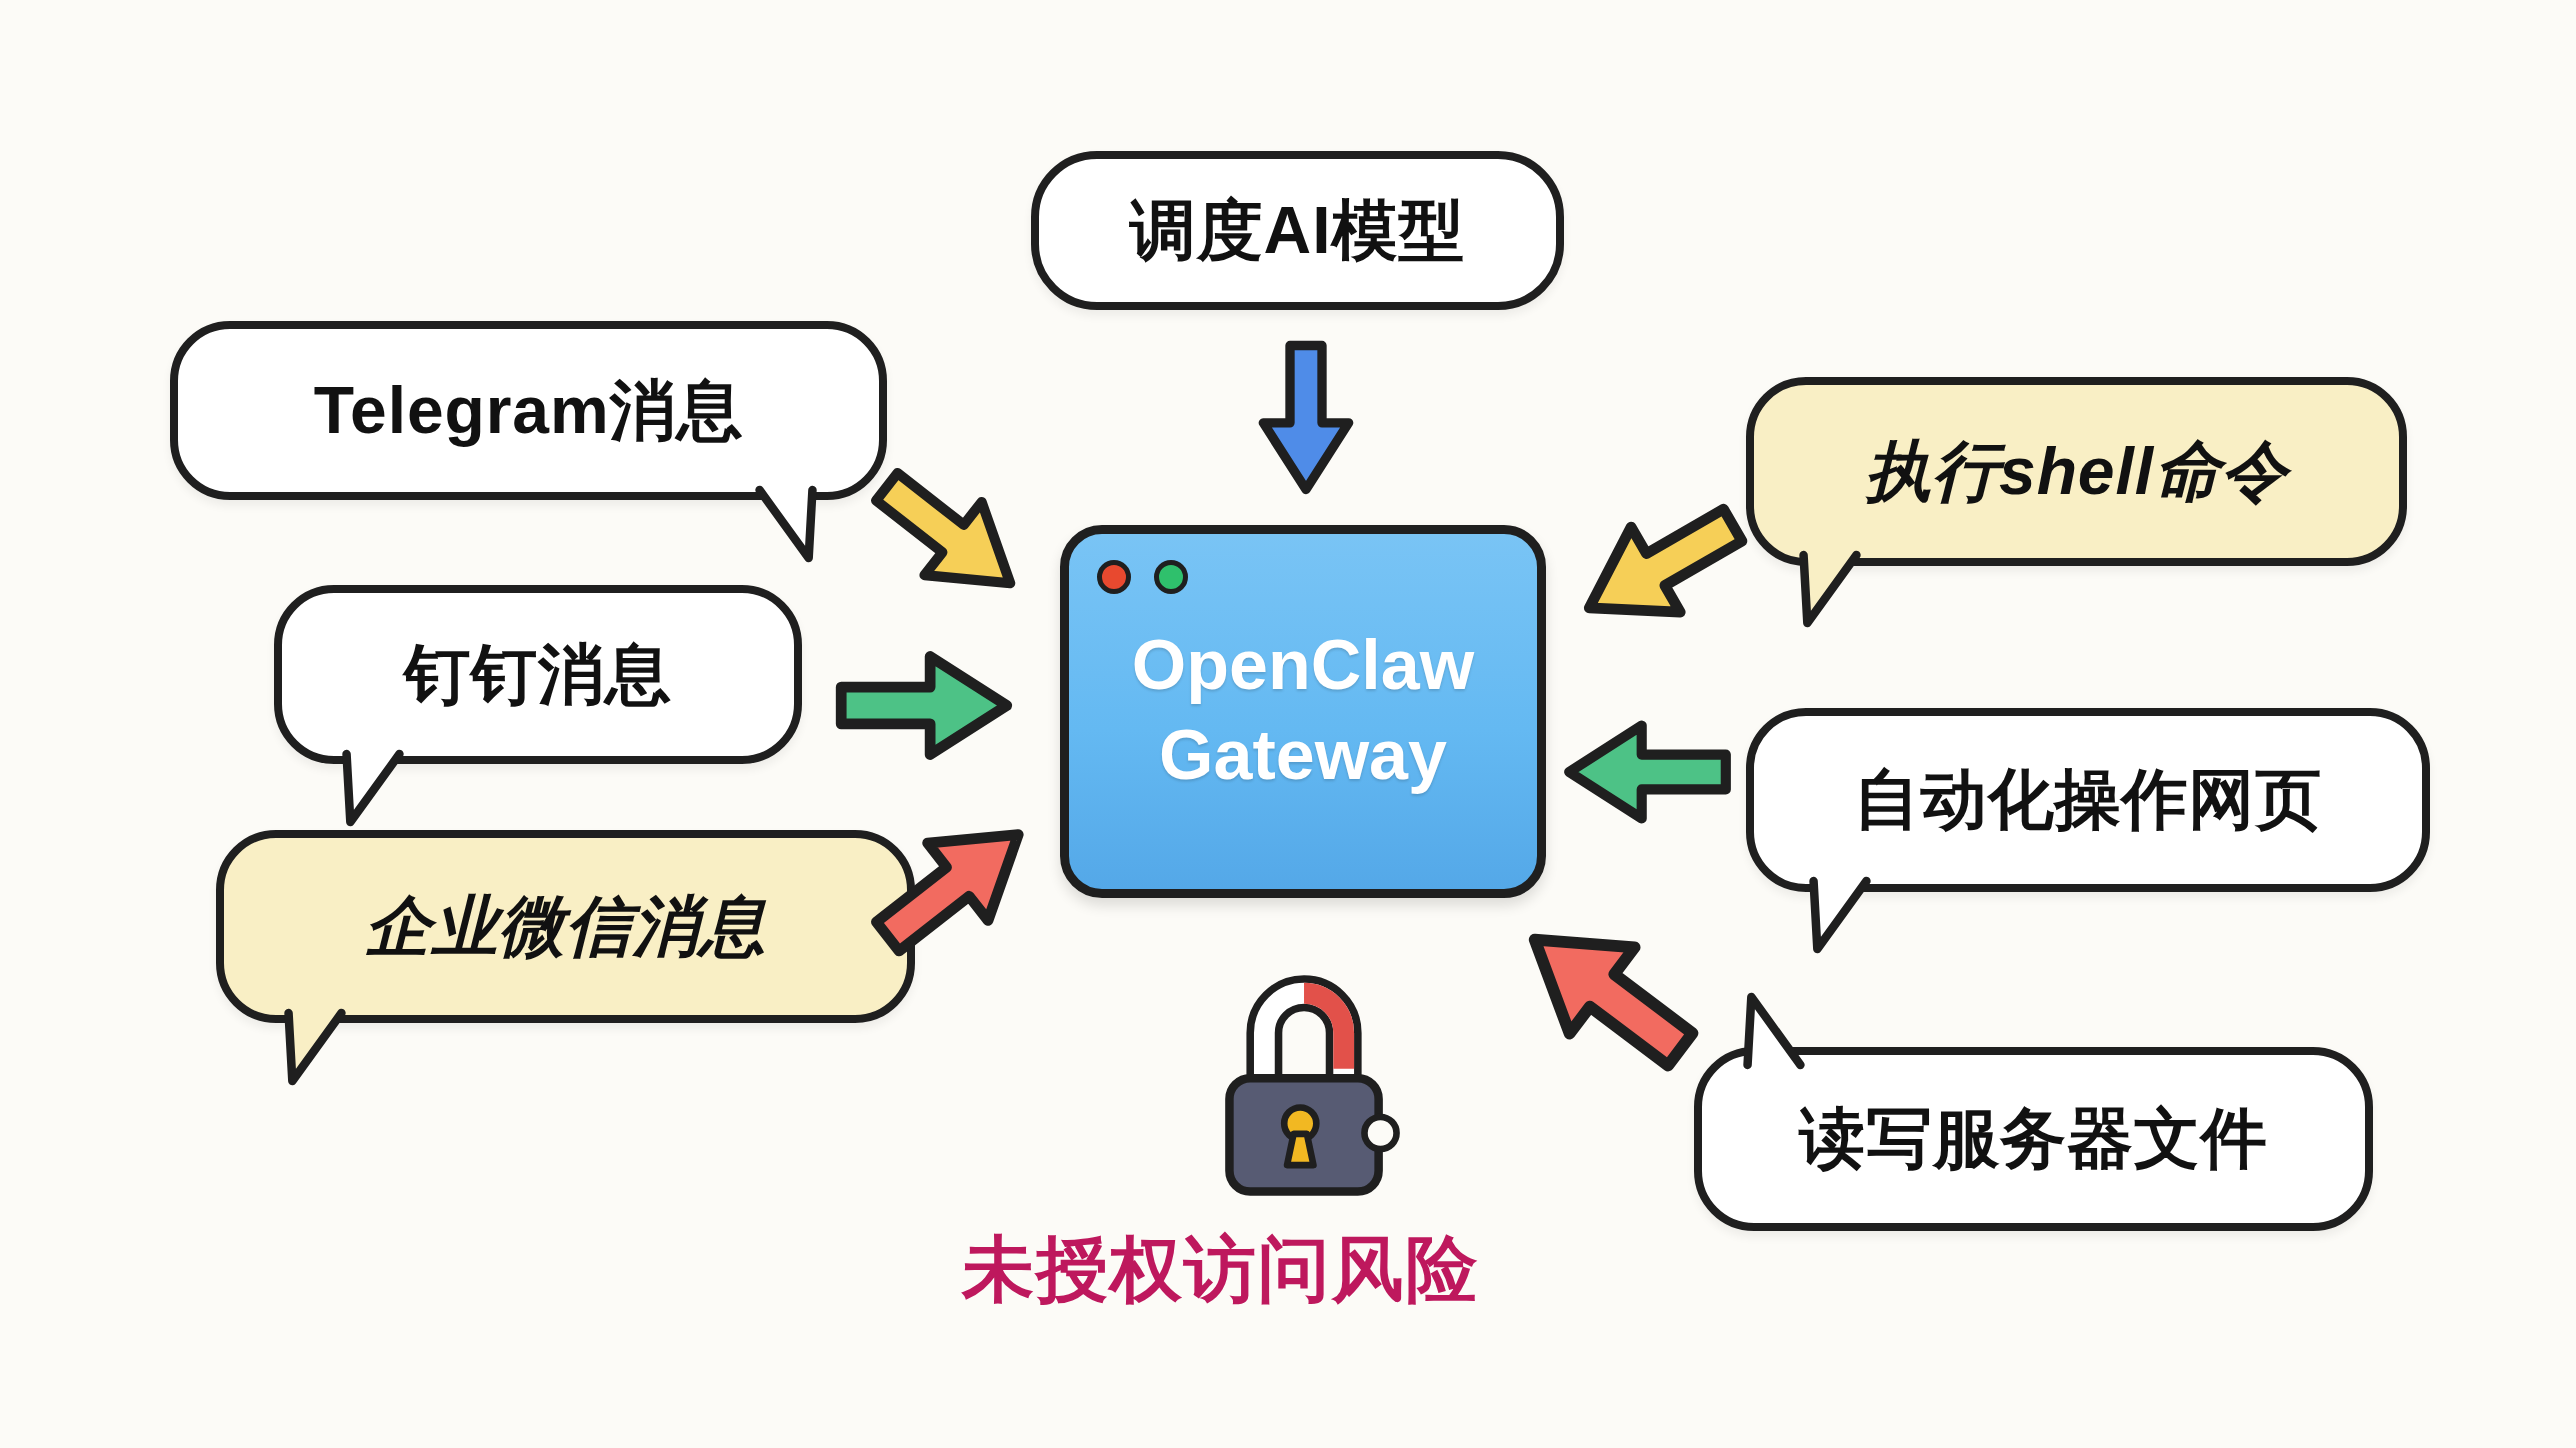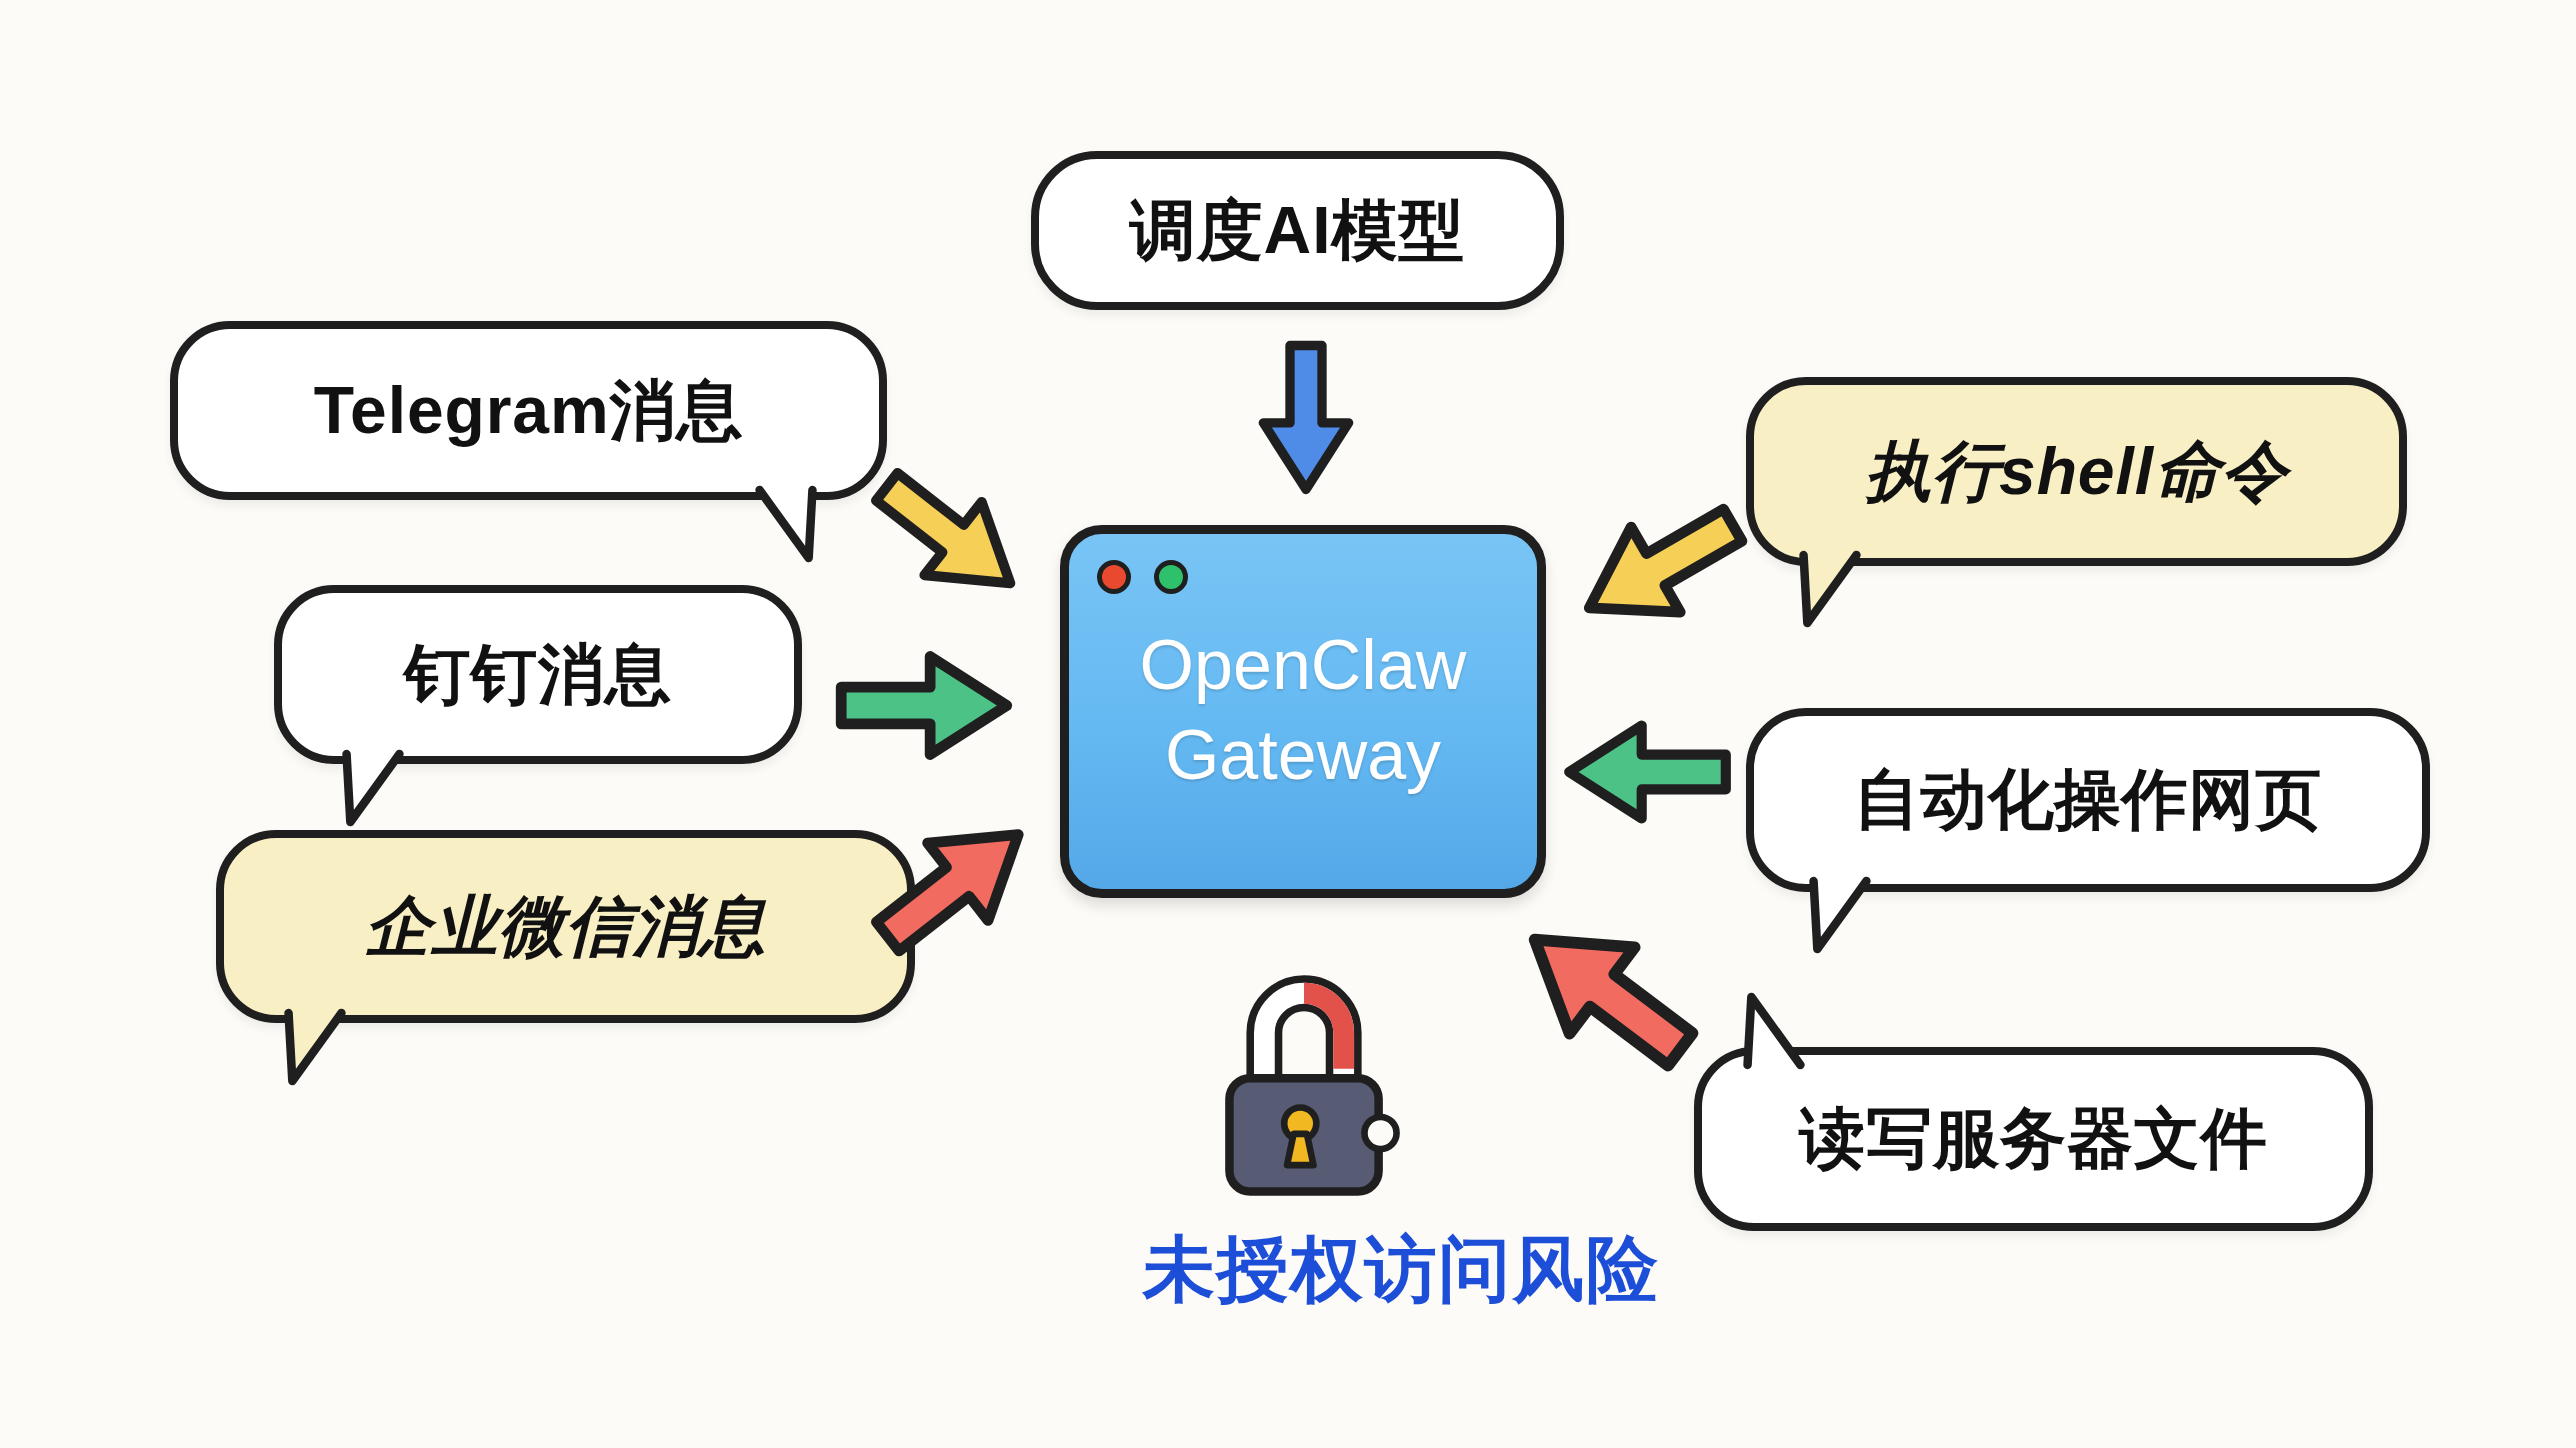--- a/index.html
+++ b/index.html
@@ -39,39 +39,39 @@
     background:linear-gradient(180deg,#79c4f5 0%,var(--gateway-fill,#64b9f2) 55%,#54a8e8 100%);
     border:9.4px solid var(--ink,#1f1f1f);
     border-radius:42px;box-sizing:border-box;
     box-shadow:0 7.5px 13.2px rgba(0,0,0,0.12);
   }
   .gw-dot{position:absolute;top:26.4px;width:34px;height:34px;border-radius:50%;border:5.7px solid var(--ink,#1f1f1f);box-sizing:border-box;}
   .gw-dot.red{left:28px;background:var(--dot-red,#e8492f);}
   .gw-dot.green{left:85px;background:var(--dot-green,#2fc06c);}
   .gw-title{
     position:absolute;left:0;right:0;top:87px;
-    text-align:center;color:#fff;font-weight:normal;font-size:70px;line-height:1.28;
+    text-align:center;color:#fff;font-weight:bold;font-size:70px;line-height:1.28;
     text-shadow:0 1.9px 2.8px rgba(0,0,0,0.15);
   }
 
   
   .arrow{position:absolute;}
   .arrow svg{display:block;width:100%;height:100%;overflow:visible;}
   .arrow polygon{stroke:var(--ink,#1f1f1f);stroke-width:7;stroke-linejoin:round;}
   .arrow.blue  polygon{fill:var(--arrow-blue,#4f8ce8);}
   .arrow.yellow polygon{fill:var(--arrow-yellow,#f6cf57);}
   .arrow.green polygon{fill:var(--arrow-green,#4dc286);}
   .arrow.red   polygon{fill:var(--arrow-red,#f26b60);}
 
   
   .padlock{position:absolute;left:1203px;top:939px;width:203px;height:269px;}
   .padlock svg{display:block;width:100%;height:100%;overflow:visible;}
   .risk-label{
     position:absolute;left:962px;top:1222px;width:698px;
-    text-align:right;font-size:72px;font-weight:bold;color:#1d4ed8;letter-spacing:1.9px;
+    text-align:left;font-size:72px;font-weight:bold;color:#be185d;letter-spacing:1.9px;
   }
 </style>
 </head>
 <body>
 
 <div class="canvas">
 
   <div class="bubble" style="left:1031px;top:151px;width:533px;height:159px;border-radius:66px;">
     <span class="label">调度AI模型</span>
   </div>

